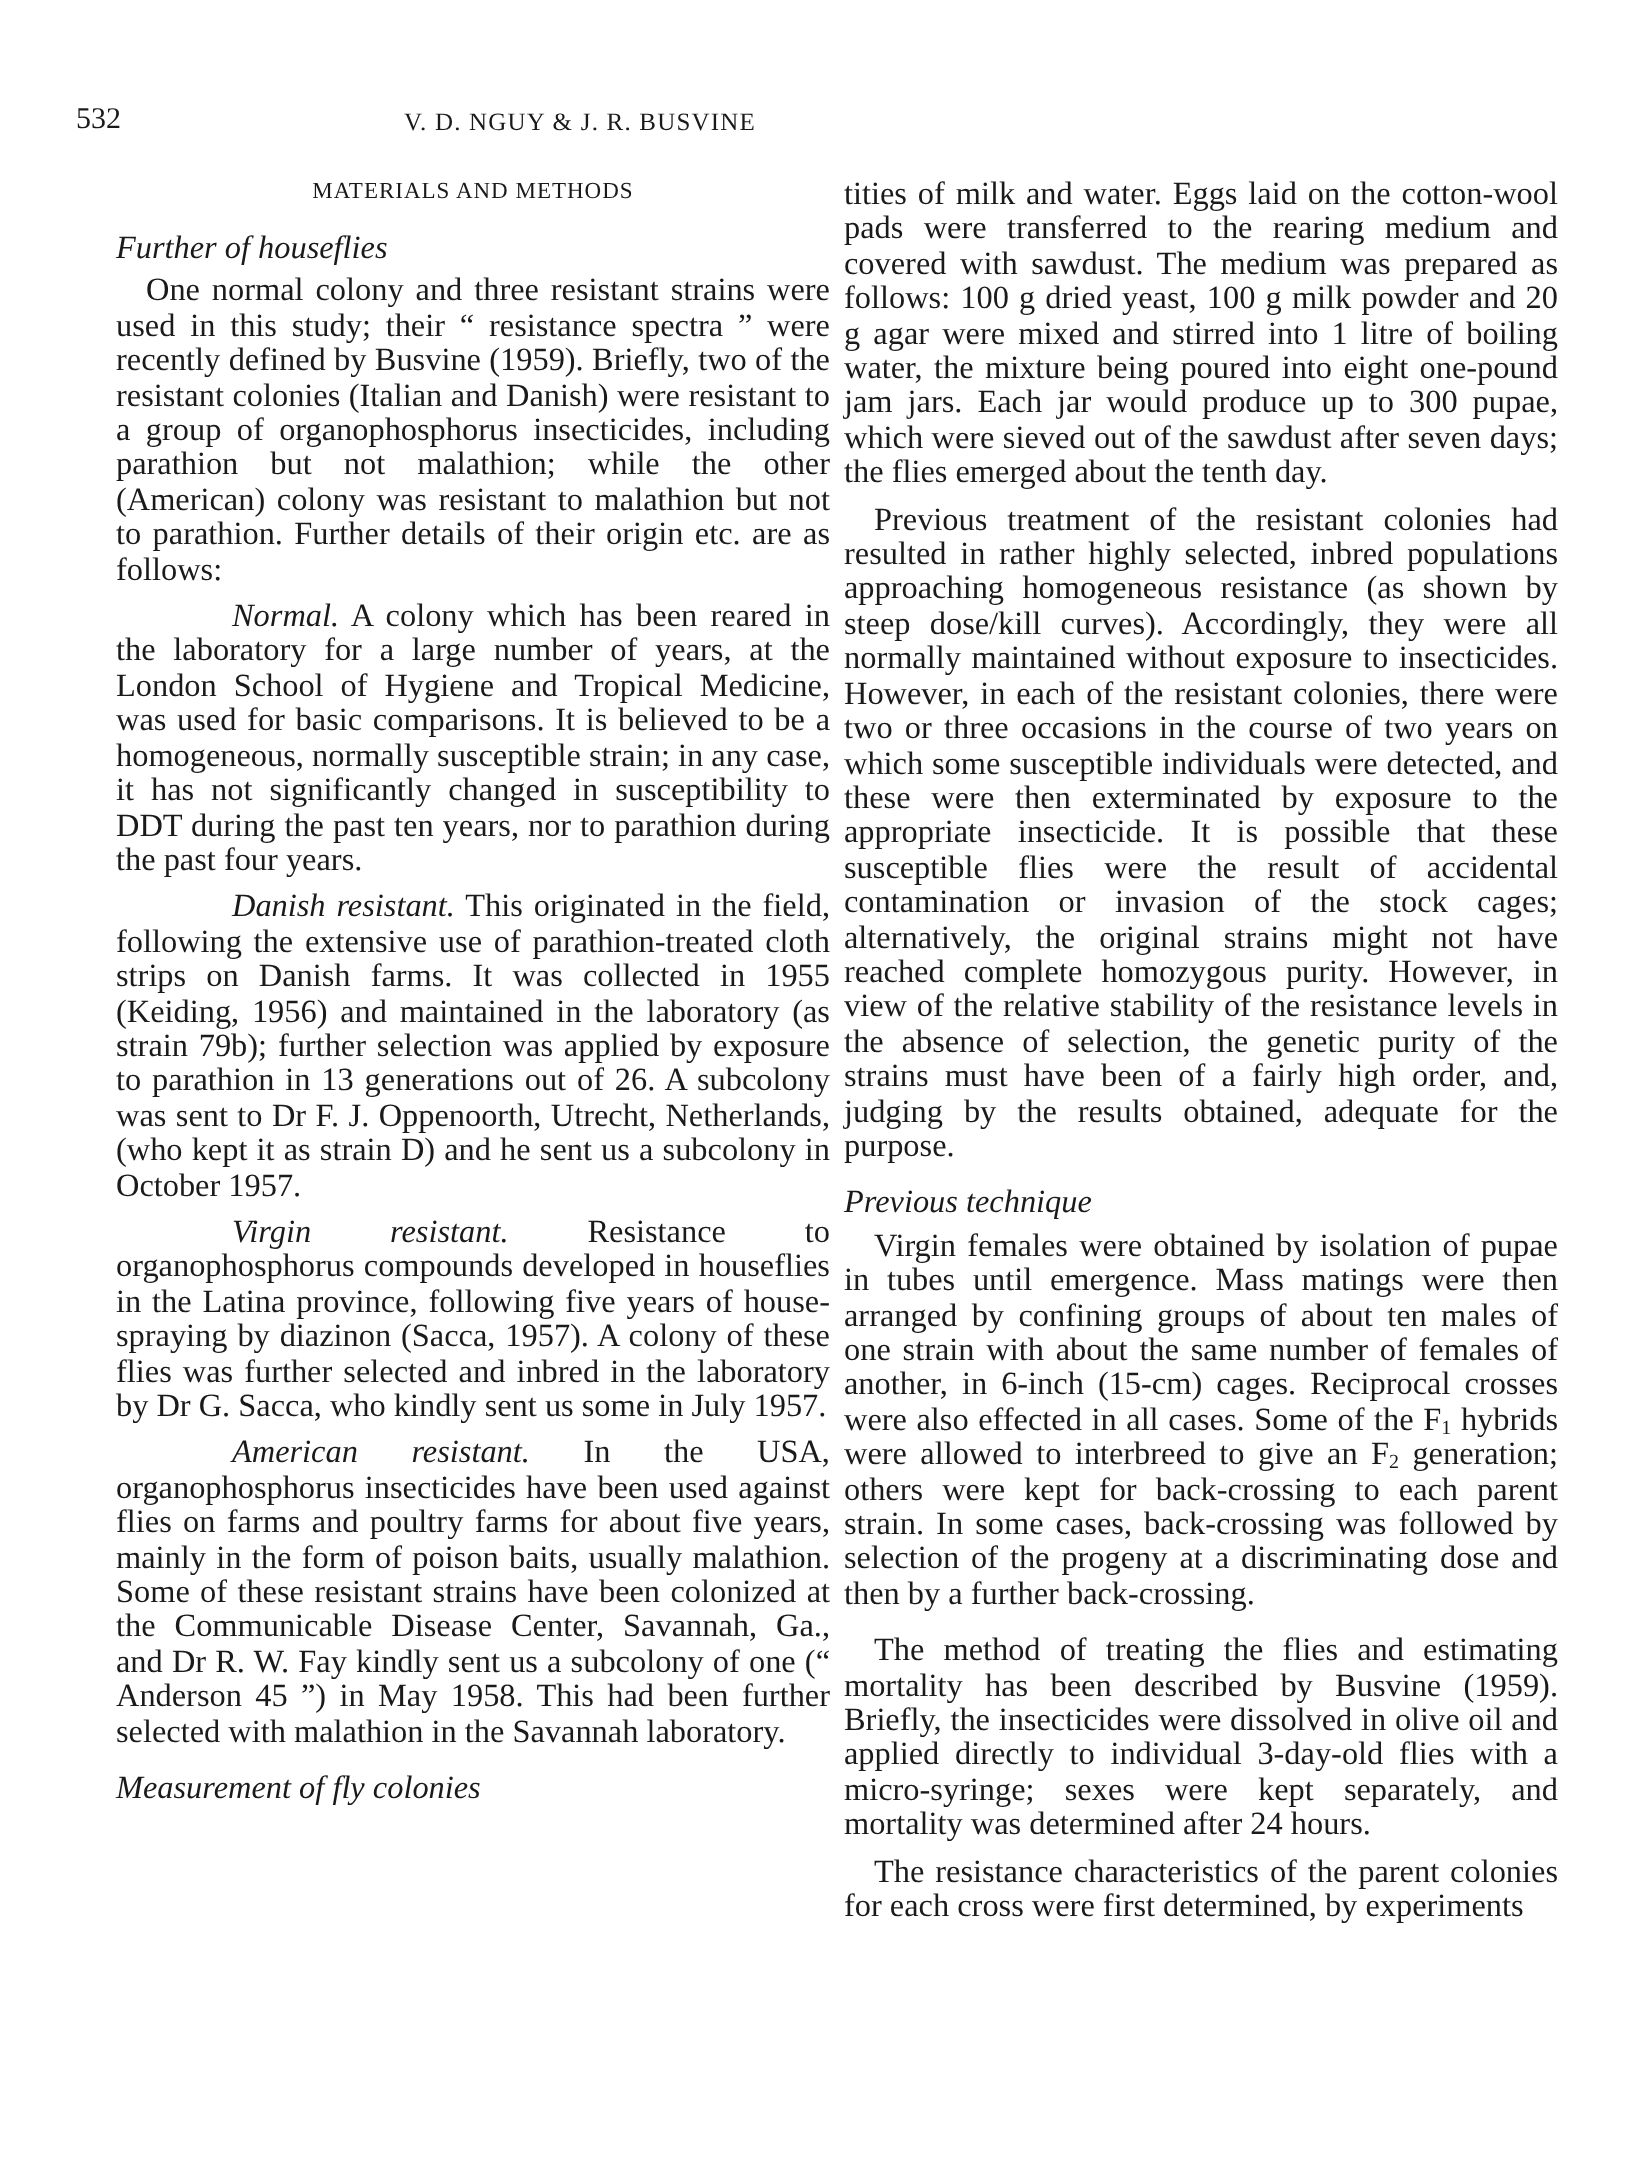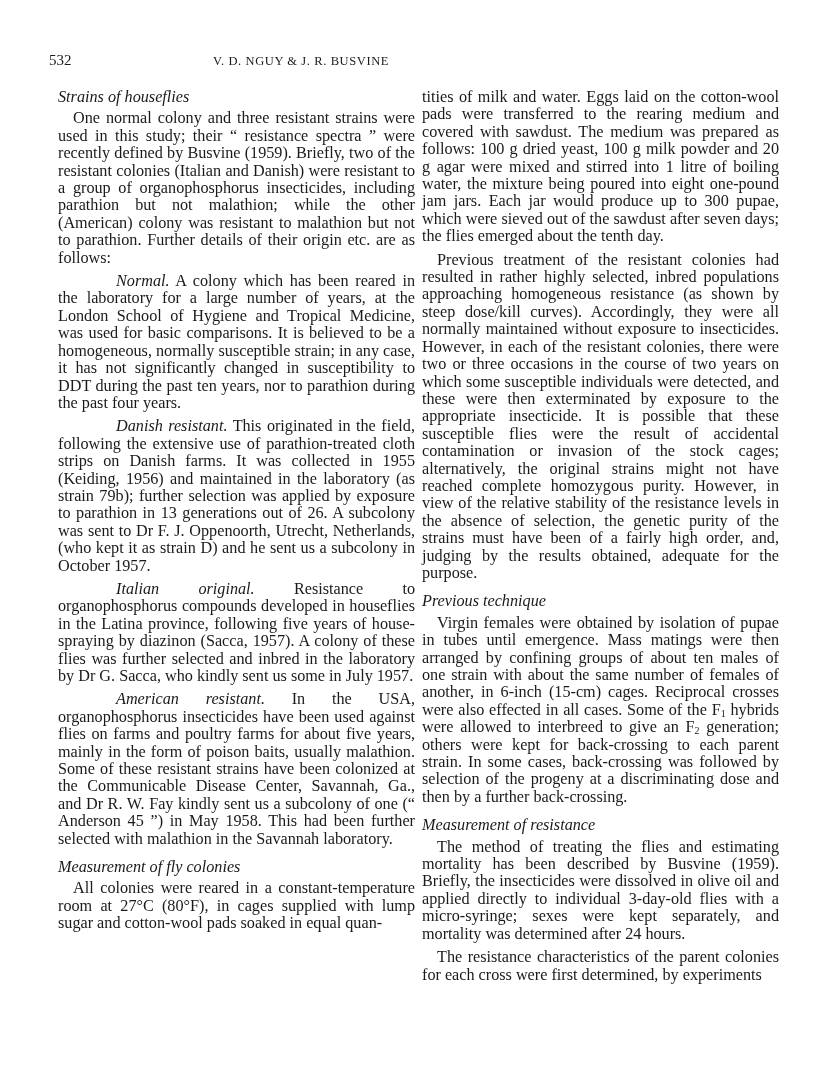--- a/index.html
+++ b/index.html
@@ -2,21 +2,21 @@
 <html><head>
   <meta charset="utf-8">
   <style>
     html, body { margin: 0; padding: 0; background: #ffffff; }
     body {
       width: 816px; height: 1086px; position: relative; overflow: hidden;
       font-family: "Liberation Serif", "DejaVu Serif", serif;
       color: #1a1a1a;
     }
     .running-head {
-      position: absolute; top: 52px; left: 38px; width: 740px; height: 20px; margin-left: 11px;
+      position: absolute; top: 52px; left: 38px; width: 740px; height: 20px;
     }
     .page-number {
       position: absolute; left: 0; top: 0; font-size: 15px;
     }
     .running-title {
       position: absolute; left: 164px; top: 2px; font-size: 12.5px;
       letter-spacing: 0.6px;
     }
     .col {
       position: absolute; top: 89px; width: 357px;
@@ -40,44 +40,43 @@
   </style>
 </head>
 <body>
 
 <div class="running-head">
   <span class="page-number">532</span>
   <span class="running-title">V. D. NGUY &amp; J. R. BUSVINE</span>
 </div>
 
 <div class="col col-left">
+  <div class="section-title">MATERIALS AND METHODS</div>
 
-  <div class="subhead">Strains of houseflies</div>
+  <div class="subhead">Further of houseflies</div>
   <p>One normal colony and three resistant strains were used in this study; their “ resistance spectra ” were recently defined by Busvine (1959). Briefly, two of the resistant colonies (Italian and Danish) were resistant to a group of organophosphorus insecticides, including parathion but not malathion; while the other (American) colony was resistant to malathion but not to parathion. Further details of their origin etc. are as follows:</p>
 
   <p><span class="run-in">Normal.</span><span> A colony which has been reared in the laboratory for a large number of years, at the London School of Hygiene and Tropical Medicine, was used for basic comparisons. It is believed to be a homogeneous, normally susceptible strain; in any case, it has not significantly changed in susceptibility to DDT during the past ten years, nor to parathion during the past four years.</span></p>
 
   <p><span class="run-in">Danish resistant.</span><span> This originated in the field, following the extensive use of parathion-treated cloth strips on Danish farms. It was collected in 1955 (Keiding, 1956) and maintained in the labo­ratory (as strain 79b); further selection was applied by exposure to parathion in 13 generations out of 26. A subcolony was sent to Dr F. J. Oppenoorth, Utrecht, Netherlands, (who kept it as strain D) and he sent us a subcolony in October 1957.</span></p>
 
-  <p><span class="run-in">Italian original.</span><span> Resistance to organophosphorus compounds developed in houseflies in the Latina province, following five years of house-spraying by diazinon (Sacca, 1957). A colony of these flies was further selected and inbred in the laboratory by Dr G. Sacca, who kindly sent us some in July 1957.</span></p>
+  <p><span class="run-in">Virgin resistant.</span><span> Resistance to organophosphorus compounds developed in houseflies in the Latina province, following five years of house-spraying by diazinon (Sacca, 1957). A colony of these flies was further selected and inbred in the laboratory by Dr G. Sacca, who kindly sent us some in July 1957.</span></p>
 
   <p><span class="run-in">American resistant.</span><span> In the USA, organophospho­rus insecticides have been used against flies on farms and poultry farms for about five years, mainly in the form of poison baits, usually malathion. Some of these resistant strains have been colonized at the Communicable Disease Center, Savannah, Ga., and Dr R. W. Fay kindly sent us a subcolony of one (“ Anderson 45 ”) in May 1958. This had been further selected with malathion in the Savannah laboratory.</span></p>
 
   <div class="gap"></div>
   <div class="subhead">Measurement of fly colonies</div>
-  <p>All colonies were reared in a constant-temperature room at 27°C (80°F), in cages supplied with lump sugar and cotton-wool pads soaked in equal quan-</p>
 </div>
 
 <div class="col col-right">
   <p class="cont">tities of milk and water. Eggs laid on the cotton-wool pads were transferred to the rearing medium and covered with sawdust. The medium was pre­pared as follows: 100 g dried yeast, 100 g milk powder and 20 g agar were mixed and stirred into 1 litre of boiling water, the mixture being poured into eight one-pound jam jars. Each jar would produce up to 300 pupae, which were sieved out of the sawdust after seven days; the flies emerged about the tenth day.</p>
 
   <p>Previous treatment of the resistant colonies had resulted in rather highly selected, inbred populations approaching homogeneous resistance (as shown by steep dose/kill curves). Accordingly, they were all normally maintained without exposure to insecti­cides. However, in each of the resistant colonies, there were two or three occasions in the course of two years on which some susceptible individuals were detected, and these were then exterminated by exposure to the appropriate insecticide. It is possible that these susceptible flies were the result of accidental contamination or invasion of the stock cages; alternatively, the original strains might not have reached complete homozygous purity. However, in view of the relative stability of the resistance levels in the absence of selection, the genetic purity of the strains must have been of a fairly high order, and, judging by the results obtained, adequate for the purpose.</p>
 
   <div class="gap"></div>
   <div class="subhead">Previous technique</div>
   <p><span>Virgin females were obtained by isolation of pupae in tubes until emergence. Mass matings were then arranged by confining groups of about ten males of one strain with about the same number of females of another, in 6-inch (15-cm) cages. Reci­procal crosses were also effected in all cases. Some of the F</span><sub>1</sub><span> hybrids were allowed to interbreed to give an F</span><sub>2</sub><span> generation; others were kept for back-crossing to each parent strain. In some cases, back-crossing was followed by selection of the progeny at a dis­criminating dose and then by a further back-crossing.</span></p>
 
   <div class="gap"></div>
-  <div class="subhead">Measurement of resistance</div>
   <p>The method of treating the flies and estimating mortality has been described by Busvine (1959). Briefly, the insecticides were dissolved in olive oil and applied directly to individual 3-day-old flies with a micro-syringe; sexes were kept separately, and mortality was determined after 24 hours.</p>
 
   <p>The resistance characteristics of the parent colonies for each cross were first determined, by experiments</p>
 </div>
 
 </body></html>

